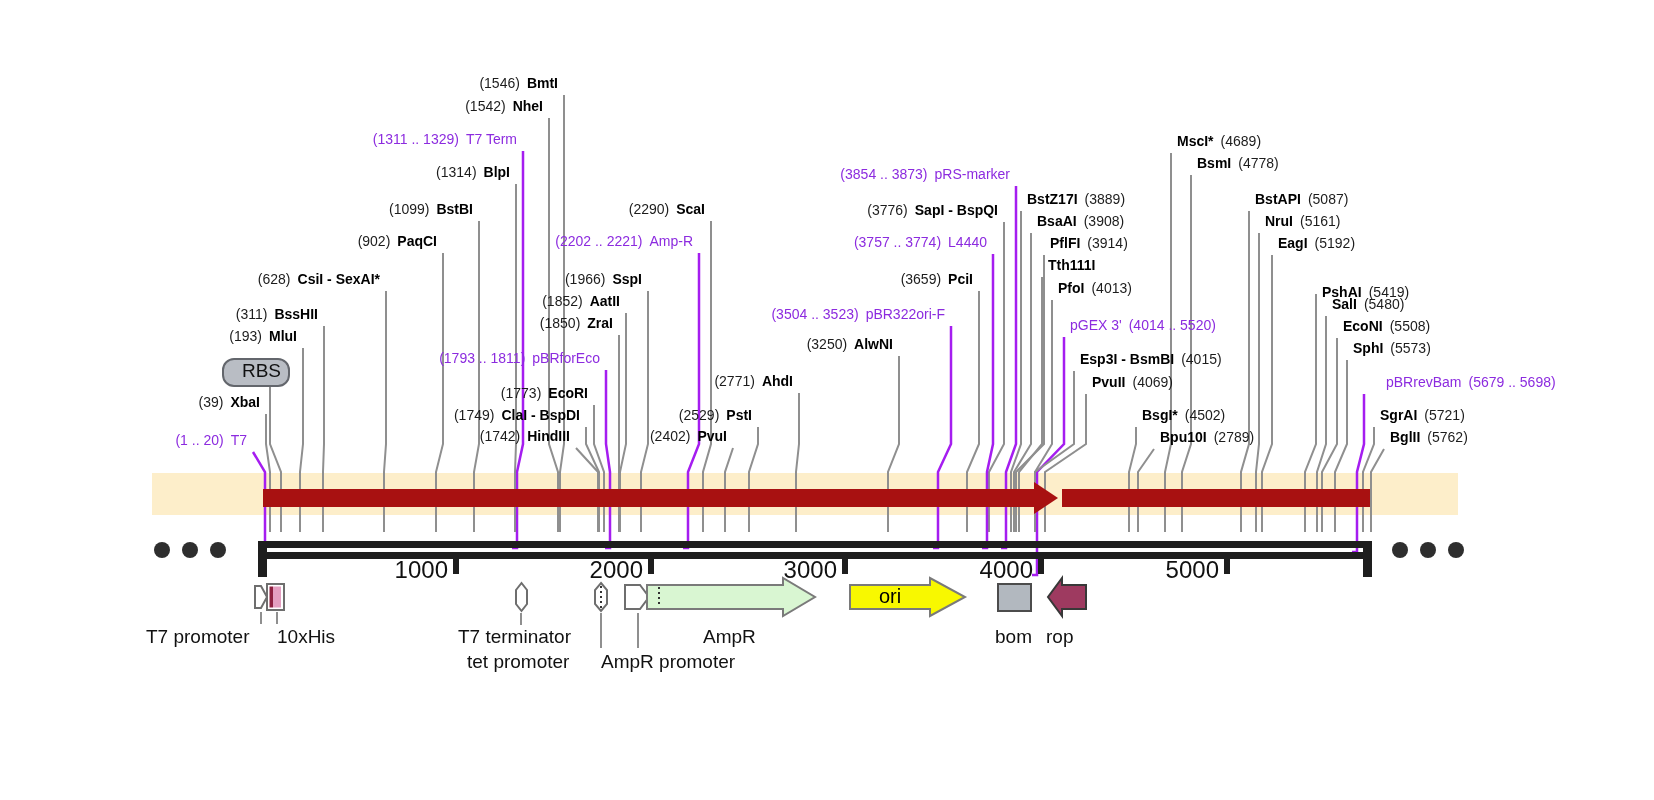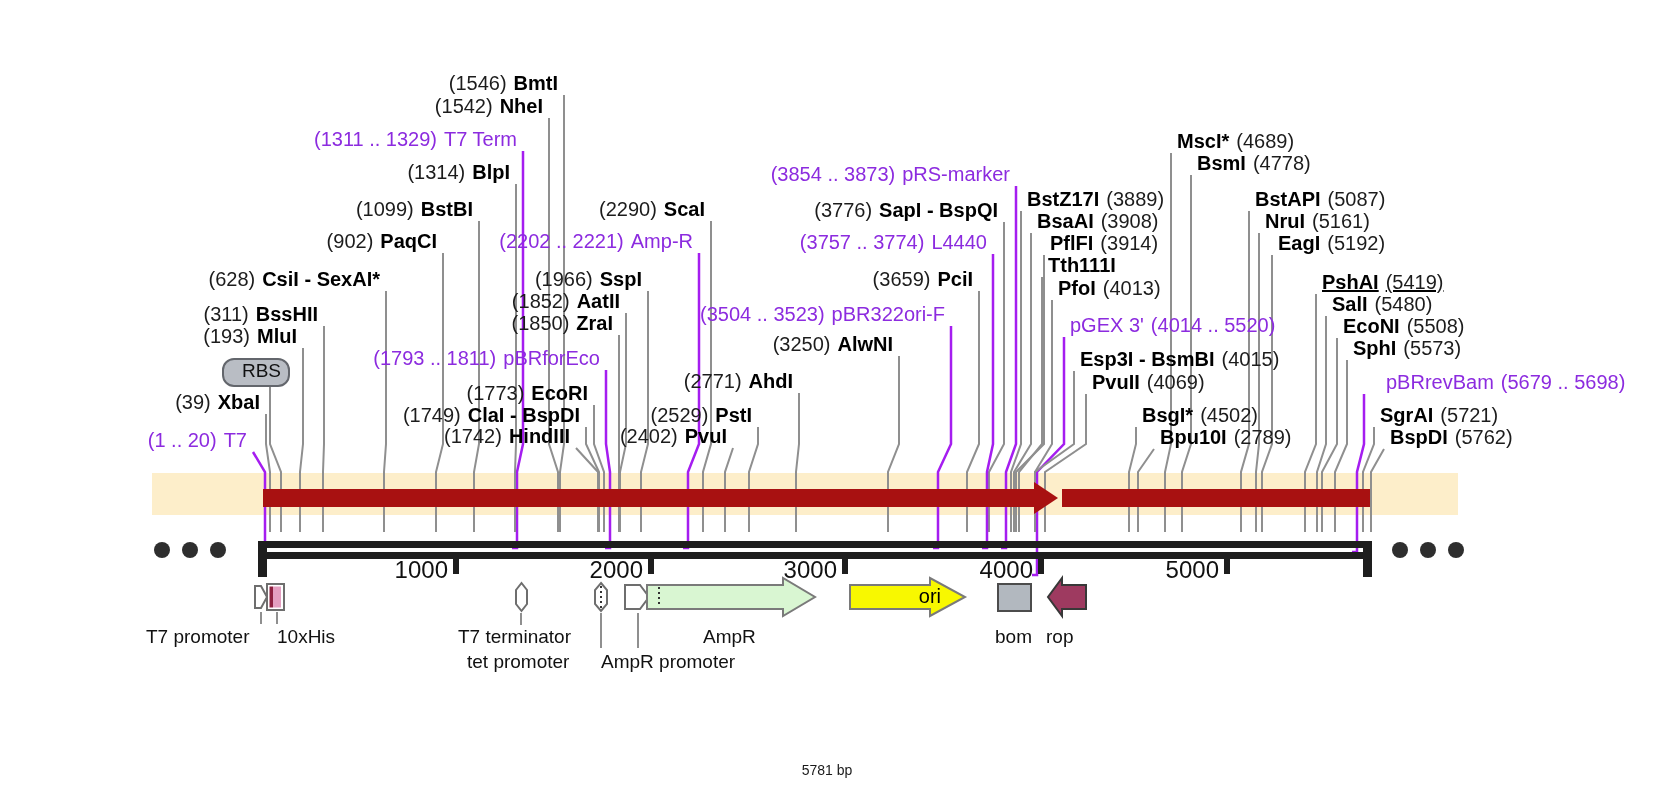--- a/index.html
+++ b/index.html
@@ -1,19 +1,19 @@
 <!DOCTYPE html>
 <html><head>
 <meta charset="utf-8">
 <style>
   html,body{margin:0;padding:0;background:#fff;}
   #stage{position:relative;width:1654px;height:800px;background:#ffffff;overflow:hidden;
          font-family:"Liberation Sans",sans-serif;}
   #map-canvas{position:absolute;left:0;top:0;}
-  .site{position:absolute;white-space:nowrap;font-size:20px;line-height:22px;color:#000;}
+  .site{position:absolute;white-space:nowrap;font-size:14px;line-height:22px;color:#000;}
   .site.l{transform:translateX(-100%);}
   .site .pos{font-weight:400;color:#1c1c1c;}
   .site.l .pos{margin-right:7px;}
   .site.r .pos{margin-left:7px;}
   .site .nm{font-weight:700;color:#000;}
   .site.primer .pos,.site.primer .nm{color:#8c2bdf;font-weight:400;}
   .rbs-pill{position:absolute;border:2px solid #63666c;background:#b9bdc4;border-radius:12px;
             font-size:19px;line-height:21px;text-align:center;color:#111;}
   .tick-label{position:absolute;font-size:24px;color:#111;transform:translateX(-100%);white-space:nowrap;}
   .feat-label{position:absolute;font-size:19px;color:#111;white-space:nowrap;}
@@ -159,32 +159,31 @@
       <div class="site r" style="left: 1048px; top: 254px;"><span class="nm">Tth111I</span></div>
       <div class="site r" style="left: 1058px; top: 277px;"><span class="nm">PfoI</span><span class="pos">(4013)</span></div>
       <div class="site r primer" style="left: 1070px; top: 314px;"><span class="nm">pGEX 3'</span><span class="pos">(4014 .. 5520)</span></div>
       <div class="site r" style="left: 1080px; top: 348px;"><span class="nm">Esp3I - BsmBI</span><span class="pos">(4015)</span></div>
       <div class="site r" style="left: 1092px; top: 371px;"><span class="nm">PvuII</span><span class="pos">(4069)</span></div>
       <div class="site r" style="left: 1142px; top: 404px;"><span class="nm">BsgI*</span><span class="pos">(4502)</span></div>
       <div class="site r" style="left: 1160px; top: 426px;"><span class="nm">Bpu10I</span><span class="pos">(2789)</span></div>
       <div class="site r" style="left: 1255px; top: 188px;"><span class="nm">BstAPI</span><span class="pos">(5087)</span></div>
       <div class="site r" style="left: 1265px; top: 210px;"><span class="nm">NruI</span><span class="pos">(5161)</span></div>
       <div class="site r" style="left: 1278px; top: 232px;"><span class="nm">EagI</span><span class="pos">(5192)</span></div>
-      <div class="site r" style="left: 1322px; top: 271px; text-decoration: underline;"><span class="nm">PshAI</span><span class="pos">(5419)</span></div>
+      <div class="site r" style="left: 1322px; top: 281px;"><span class="nm">PshAI</span><span class="pos">(5419)</span></div>
       <div class="site r" style="left: 1332px; top: 293px;"><span class="nm">SalI</span><span class="pos">(5480)</span></div>
       <div class="site r" style="left: 1343px; top: 315px;"><span class="nm">EcoNI</span><span class="pos">(5508)</span></div>
       <div class="site r" style="left: 1353px; top: 337px;"><span class="nm">SphI</span><span class="pos">(5573)</span></div>
       <div class="site r primer" style="left: 1370px; top: 371px; margin-left: 16px;"><span class="nm">pBRrevBam</span><span class="pos">(5679 .. 5698)</span></div>
       <div class="site r" style="left: 1380px; top: 404px;"><span class="nm">SgrAI</span><span class="pos">(5721)</span></div>
-      <div class="site r" style="left: 1390px; top: 426px;"><span class="nm">BspDI</span><span class="pos">(5762)</span></div>
+      <div class="site r" style="left: 1390px; top: 426px;"><span class="nm">BglII</span><span class="pos">(5762)</span></div>
       <div class="rbs-pill" style="left: 222px; top: 358px; width: 53px; height: 25px; padding-left: 11px;">RBS</div>
       <div class="feat-label" style="left: 146px; top: 626px;">T7 promoter</div>
       <div class="feat-label" style="left: 277px; top: 626px;">10xHis</div>
       <div class="feat-label" style="left: 458px; top: 626px;">T7 terminator</div>
       <div class="feat-label" style="left: 703px; top: 626px;">AmpR</div>
       <div class="feat-label" style="left: 995px; top: 626px;">bom</div>
       <div class="feat-label" style="left: 1046px; top: 626px;">rop</div>
       <div class="feat-label" style="left: 467px; top: 651px;">tet promoter</div>
       <div class="feat-label" style="left: 601px; top: 651px;">AmpR promoter</div>
-      <div class="ori-label" style="left: 873px; top: 585px; width: 34px; text-align: right; margin-left: 34px;">ori</div>
+      <div class="ori-label" style="left: 873px; top: 585px; width: 34px; text-align: center;">ori</div>
     </div>
-  <div class="subtitle" style="top:762px">5781 bp</div>
 </div>
 
 </body></html>

